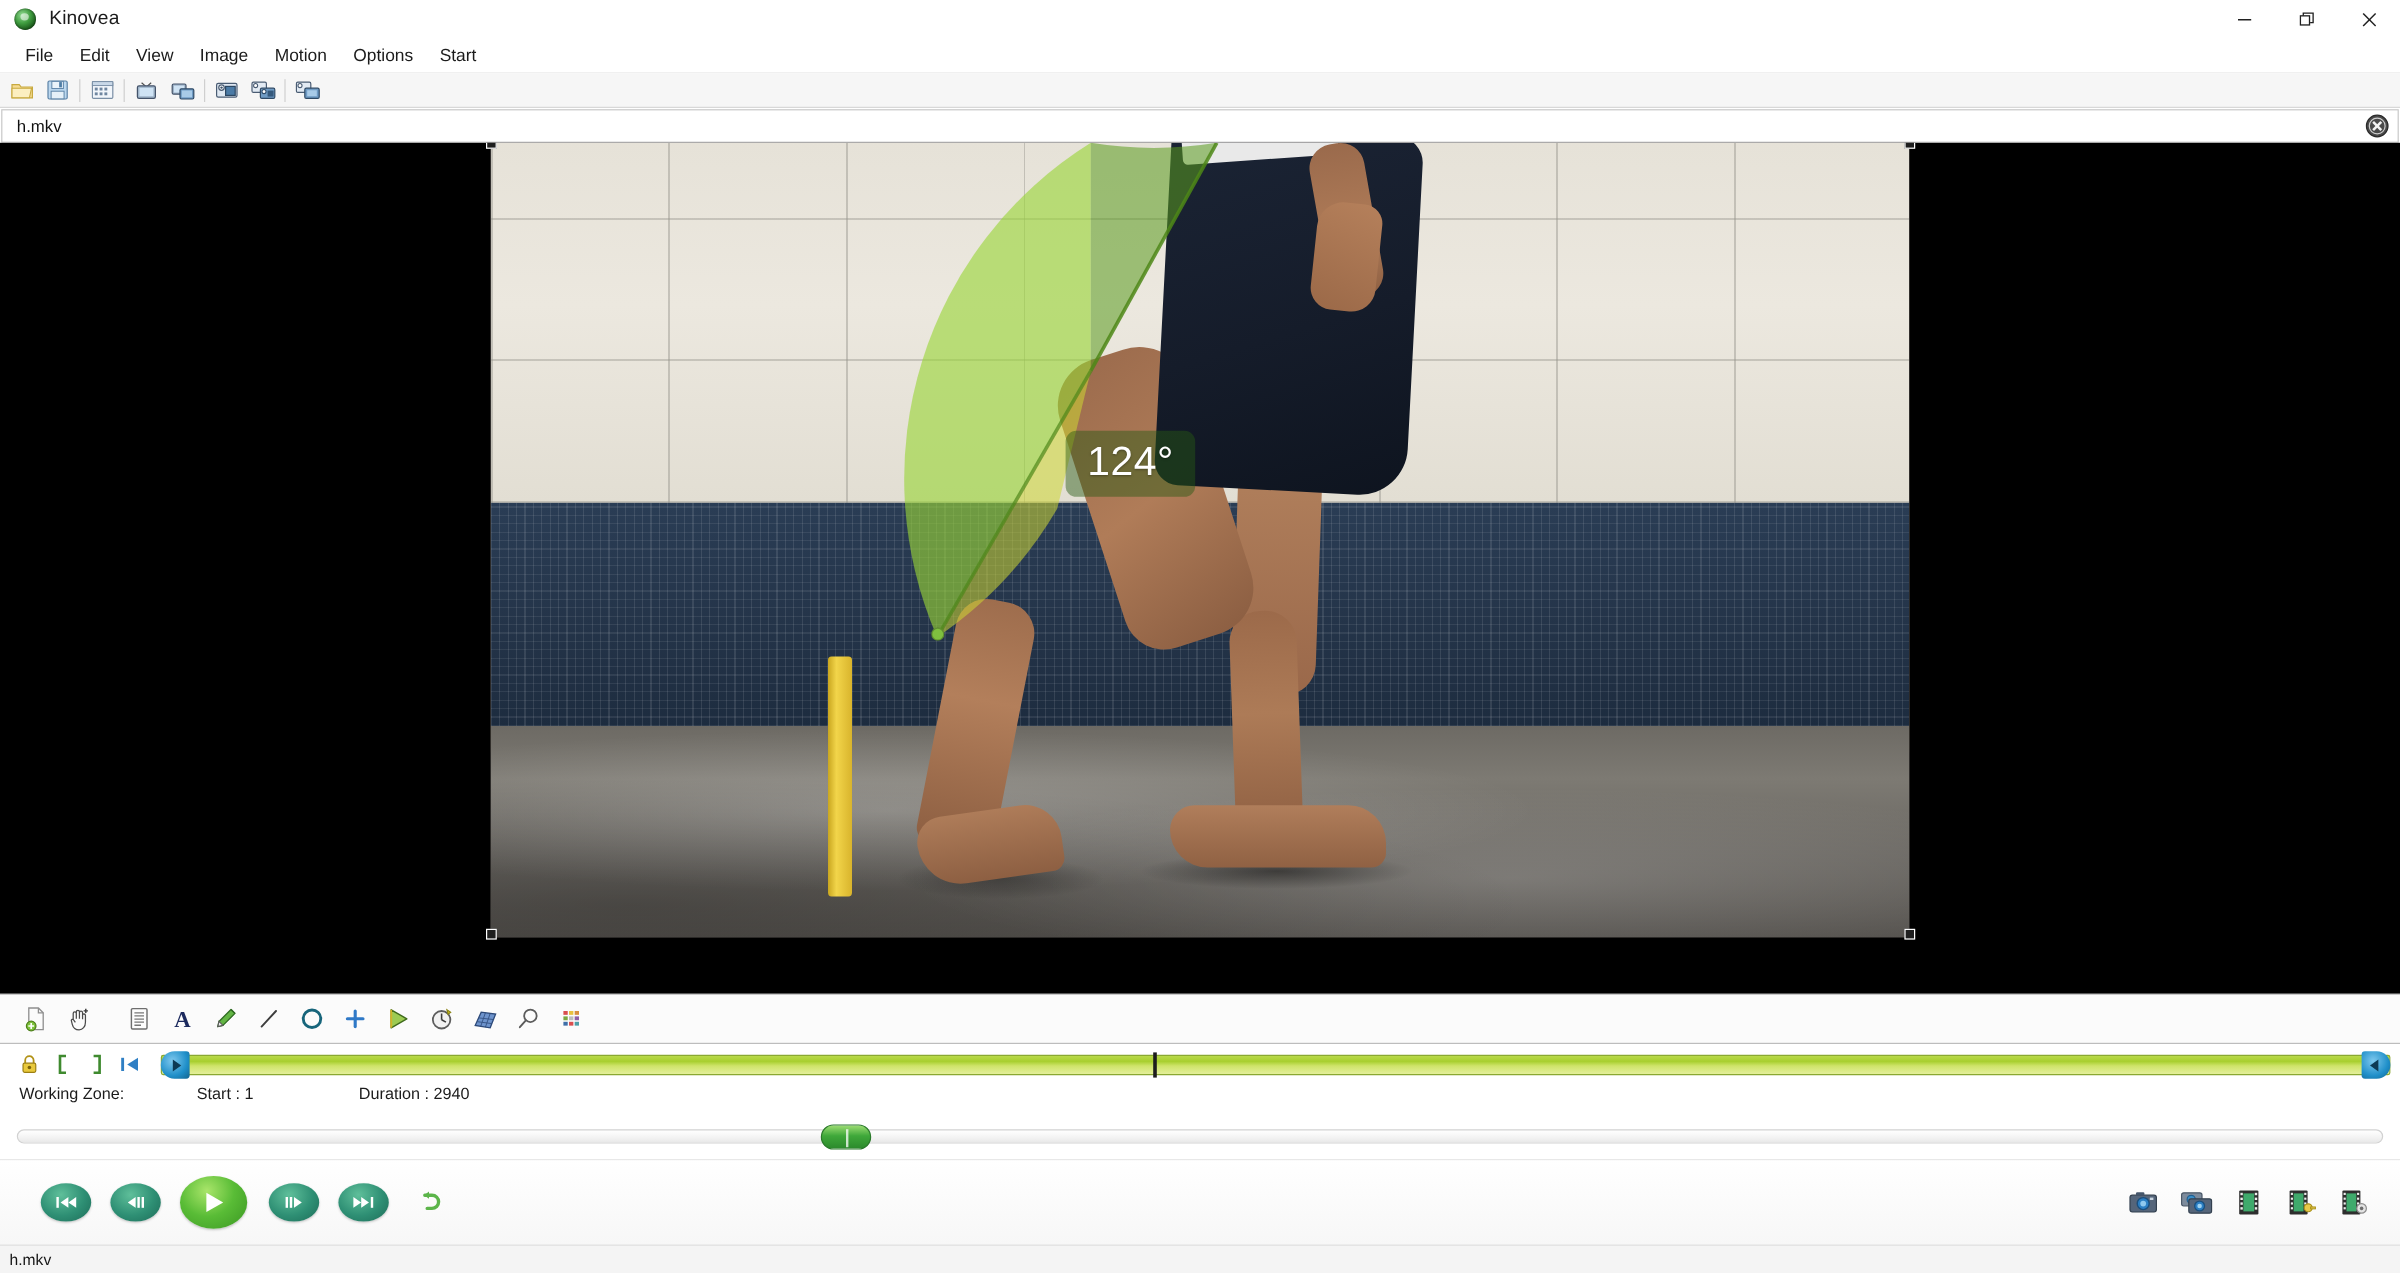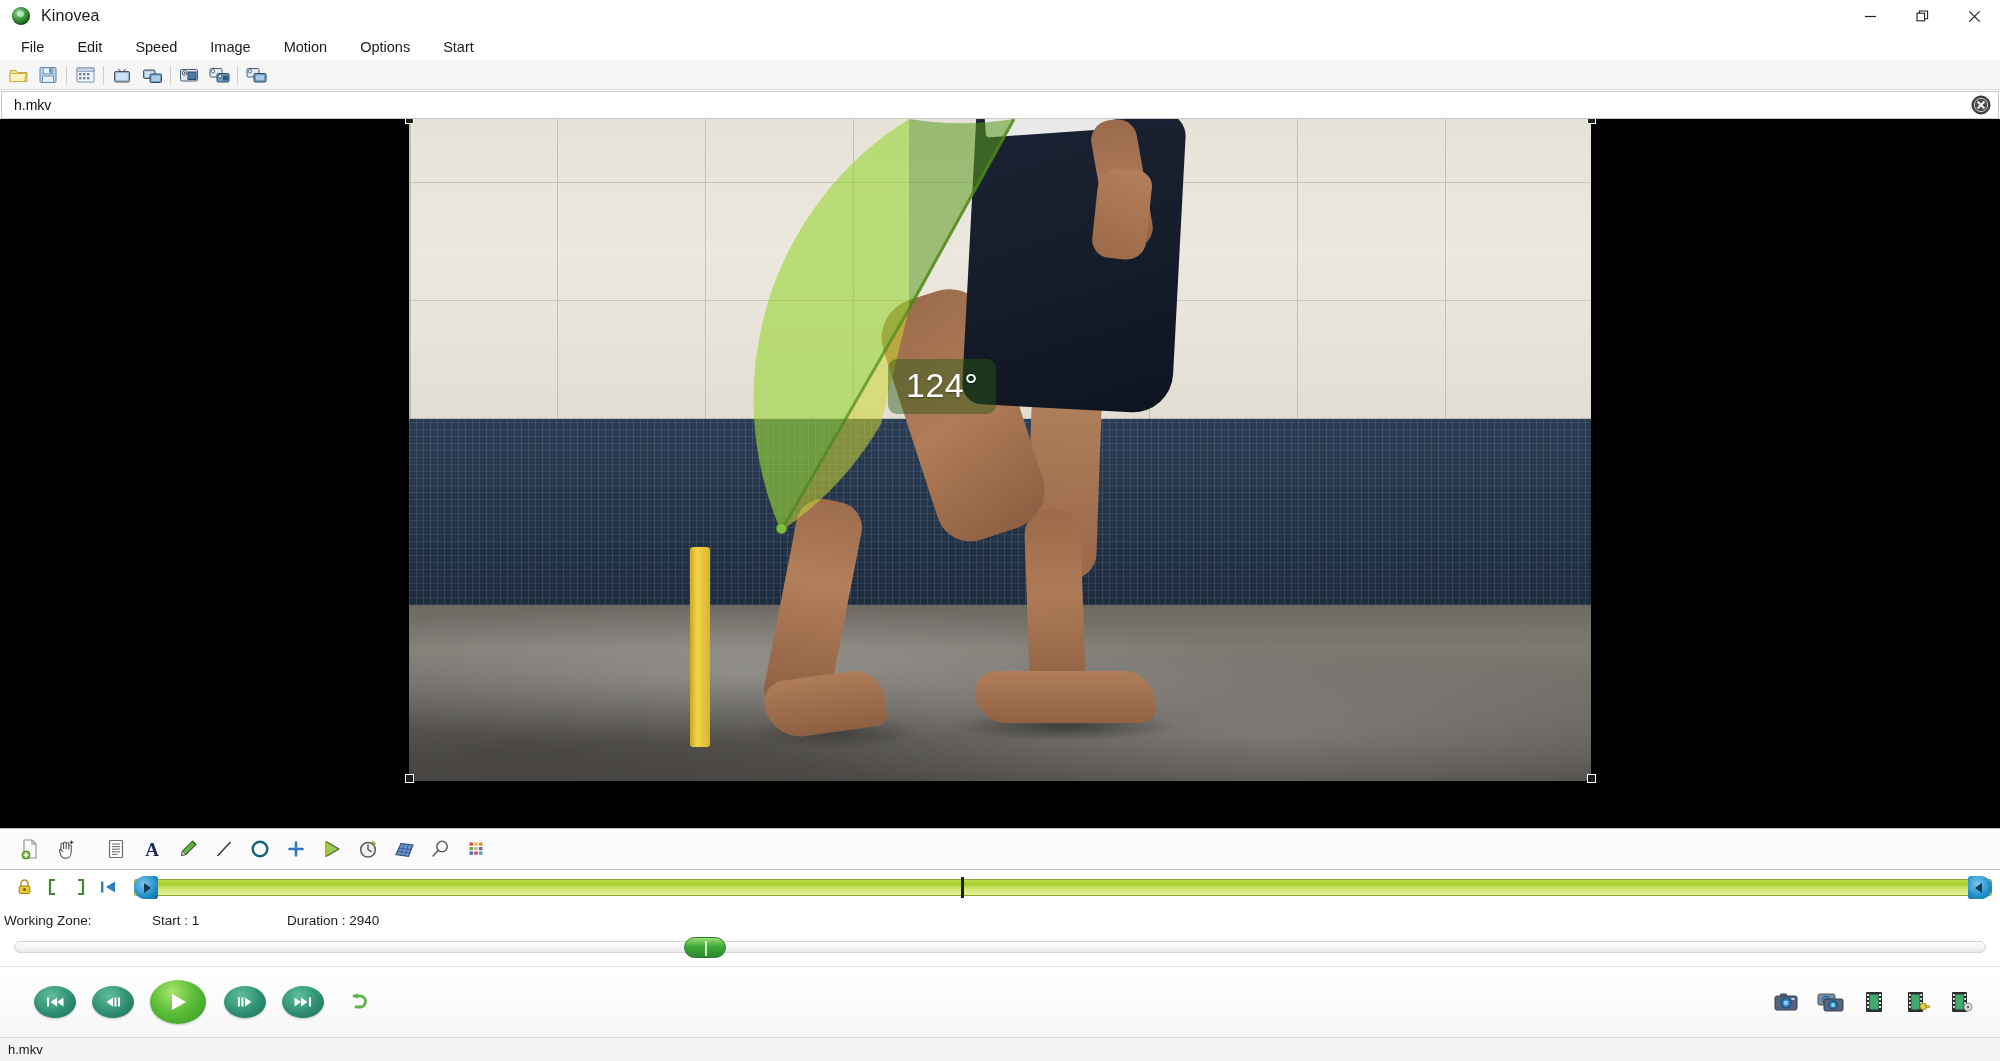--- a/index.html
+++ b/index.html
@@ -48,21 +48,20 @@
   }
   .winbtn svg { display: block; }
 
   
   .menubar {
     height: 28px; min-height: 28px;
     background: #ffffff;
     display: flex; align-items: center;
     padding-left: 10px;
     border-bottom: 1px solid #f0f0f0;
-    gap: 11px;
   }
   .menu-item {
     font-size: 14.5px; color: #1b1b1b;
     padding: 4px 11px;
     cursor: default;
   }
 
   
   .maintoolbar {
     height: 29px; min-height: 29px;
@@ -294,22 +293,22 @@
   .tl-handle-right::after {
     content:""; width:0;height:0;border-right:7px solid #0d3a55;
     border-top:5px solid transparent;border-bottom:5px solid transparent;
     margin-right: 3px;
   }
   .tl-playhead {
     position: absolute; top: 1px; width: 3px; height: 21px;
     background: #1d1d1d;
   }
   .tl-labels {
-    display: flex; align-items: flex-end; height: 24px;
-    padding-left: 4px;
+    display: flex; align-items: flex-start; height: 24px;
+    padding-left: 16px;
     font-size: 13.5px; color: #1c1c1c;
   }
   .tl-label-zone { width: 148px; }
   .tl-label-start { width: 135px; }
 
   
   .scroll-row {
     position: relative; height: 34px; margin: 4px 14px 0 14px;
   }
   .scroll-track {
@@ -425,21 +424,21 @@
           <line x1="1.3" y1="1.3" x2="11.7" y2="11.7" stroke="currentColor" stroke-width="1.2"></line>
           <line x1="11.7" y1="1.3" x2="1.3" y2="11.7" stroke="currentColor" stroke-width="1.2"></line>
         </svg>
       </div>
     </div>
   </div>
 
   <div class="menubar">
     <div class="menu-item">File</div>
     <div class="menu-item">Edit</div>
-    <div class="menu-item">Speed</div>
+    <div class="menu-item">View</div>
     <div class="menu-item">Image</div>
     <div class="menu-item">Motion</div>
     <div class="menu-item">Options</div>
     <div class="menu-item">Start</div>
   </div>
 
   <div class="maintoolbar">
     <div class="tb-btn">
       <svg width="19" height="17" viewBox="0 0 19 17">
         <path d="M1 3.5h6l1.6 2H18v9H1z" fill="#f6dc94" stroke="#c8a93f" stroke-width="1"></path>

